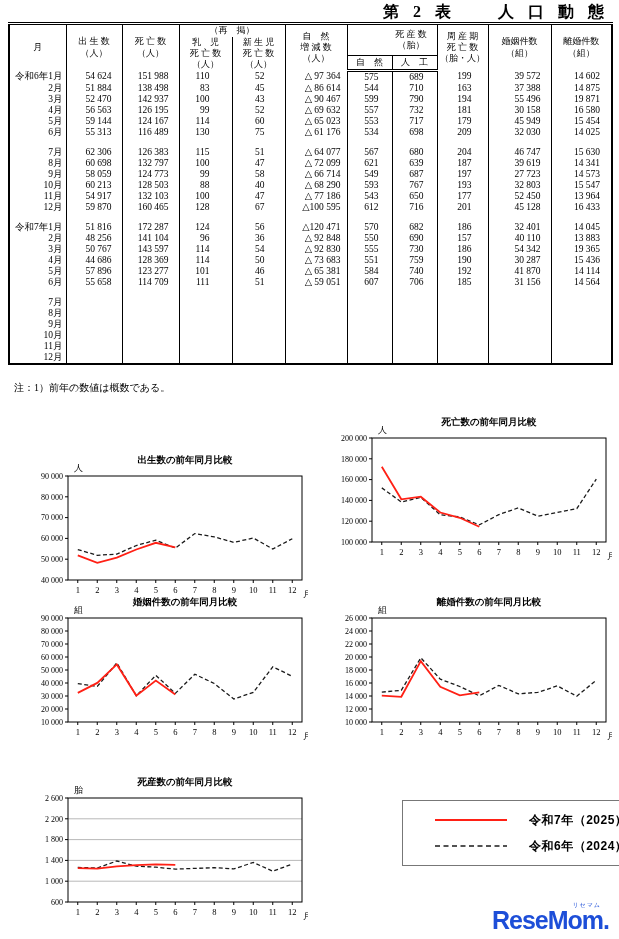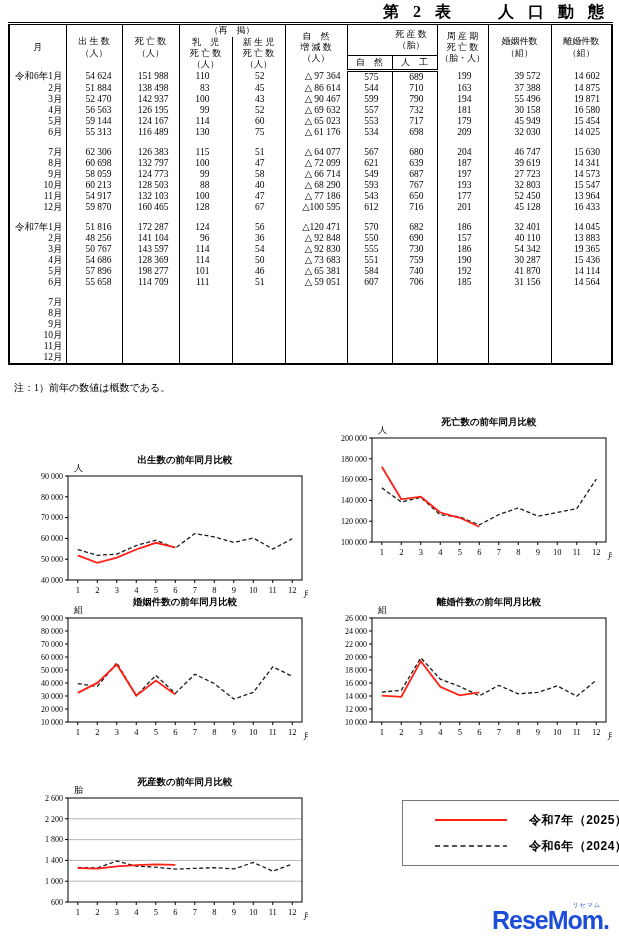--- a/index.html
+++ b/index.html
@@ -333,35 +333,35 @@
           <td class="c4">54</td>
           <td class="c5">△ 92 830</td>
           <td class="c6">555</td>
           <td class="c7">730</td>
           <td class="c8">186</td>
           <td class="c9">54 342</td>
           <td class="c10">19 365</td>
         </tr>
         <tr>
           <td class="c0">4月</td>
-          <td class="c1">54 686</td>
+          <td class="c1">44 686</td>
           <td class="c2">128 369</td>
           <td class="c3">114</td>
           <td class="c4">50</td>
           <td class="c5">△ 73 683</td>
           <td class="c6">551</td>
           <td class="c7">759</td>
           <td class="c8">190</td>
           <td class="c9">30 287</td>
           <td class="c10">15 436</td>
         </tr>
         <tr>
           <td class="c0">5月</td>
           <td class="c1">57 896</td>
-          <td class="c2">198 277</td>
+          <td class="c2">123 277</td>
           <td class="c3">101</td>
           <td class="c4">46</td>
           <td class="c5">△ 65 381</td>
           <td class="c6">584</td>
           <td class="c7">740</td>
           <td class="c8">192</td>
           <td class="c9">41 870</td>
           <td class="c10">14 114</td>
         </tr>
         <tr>

